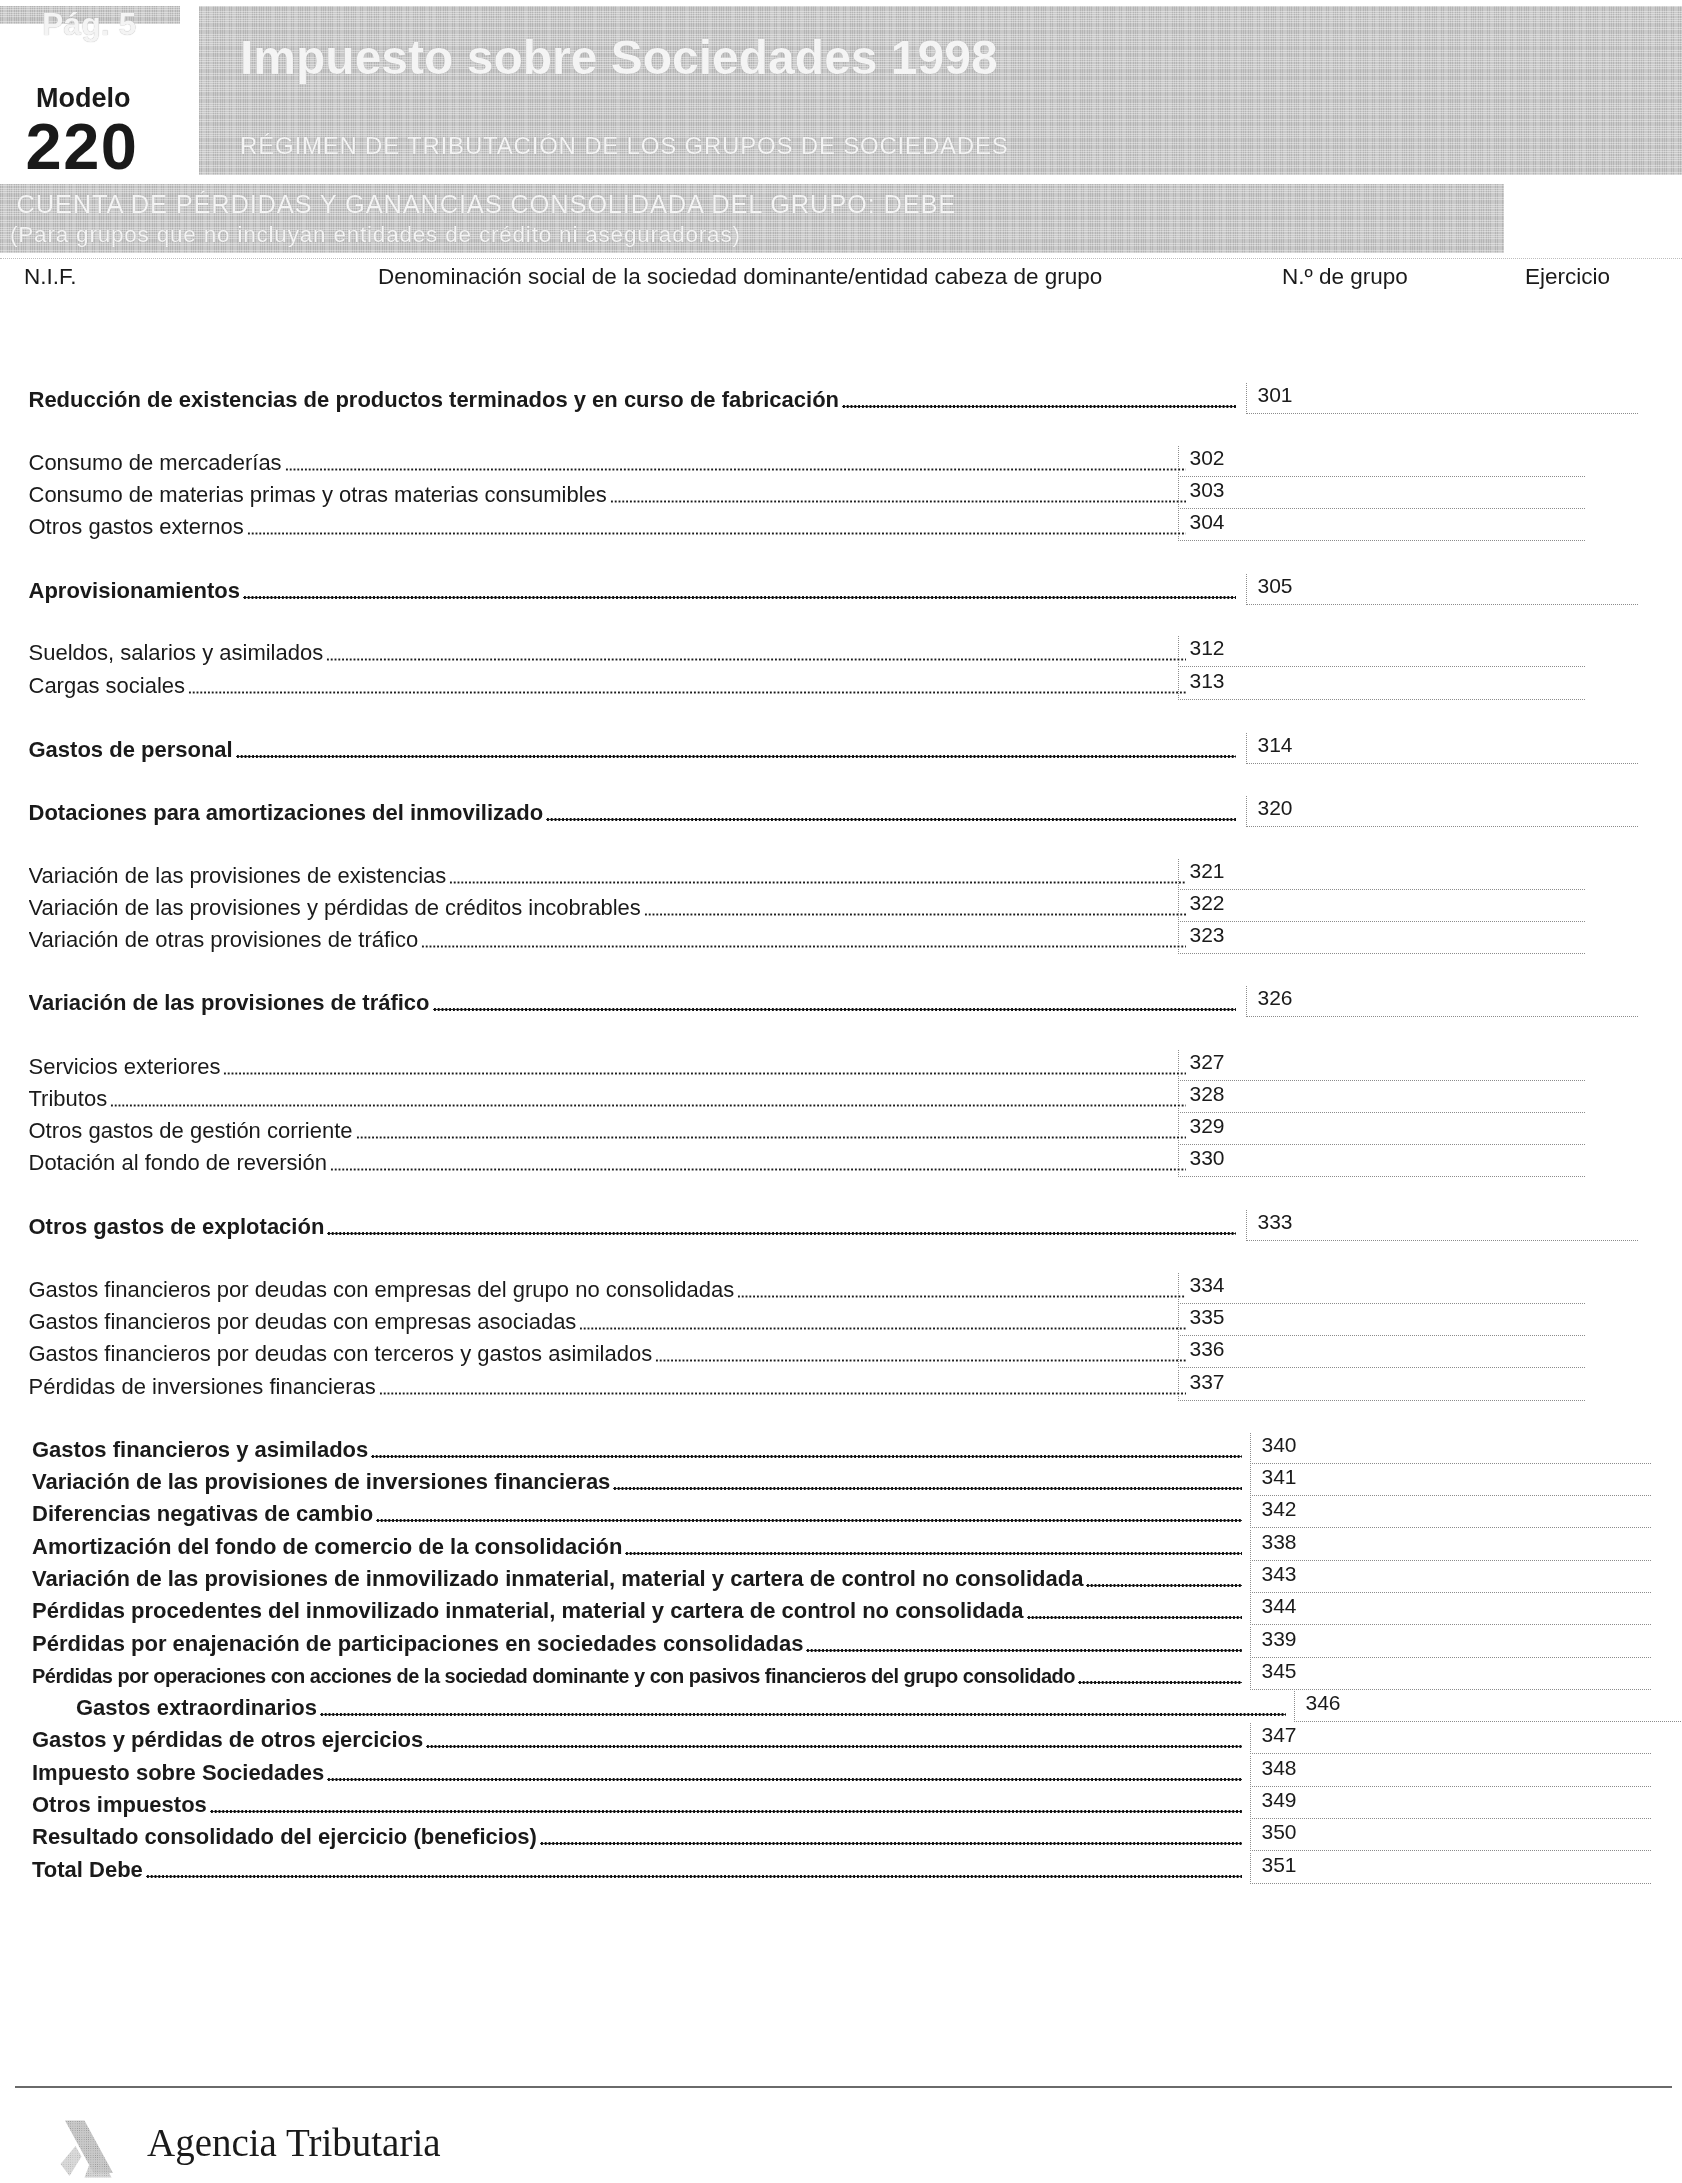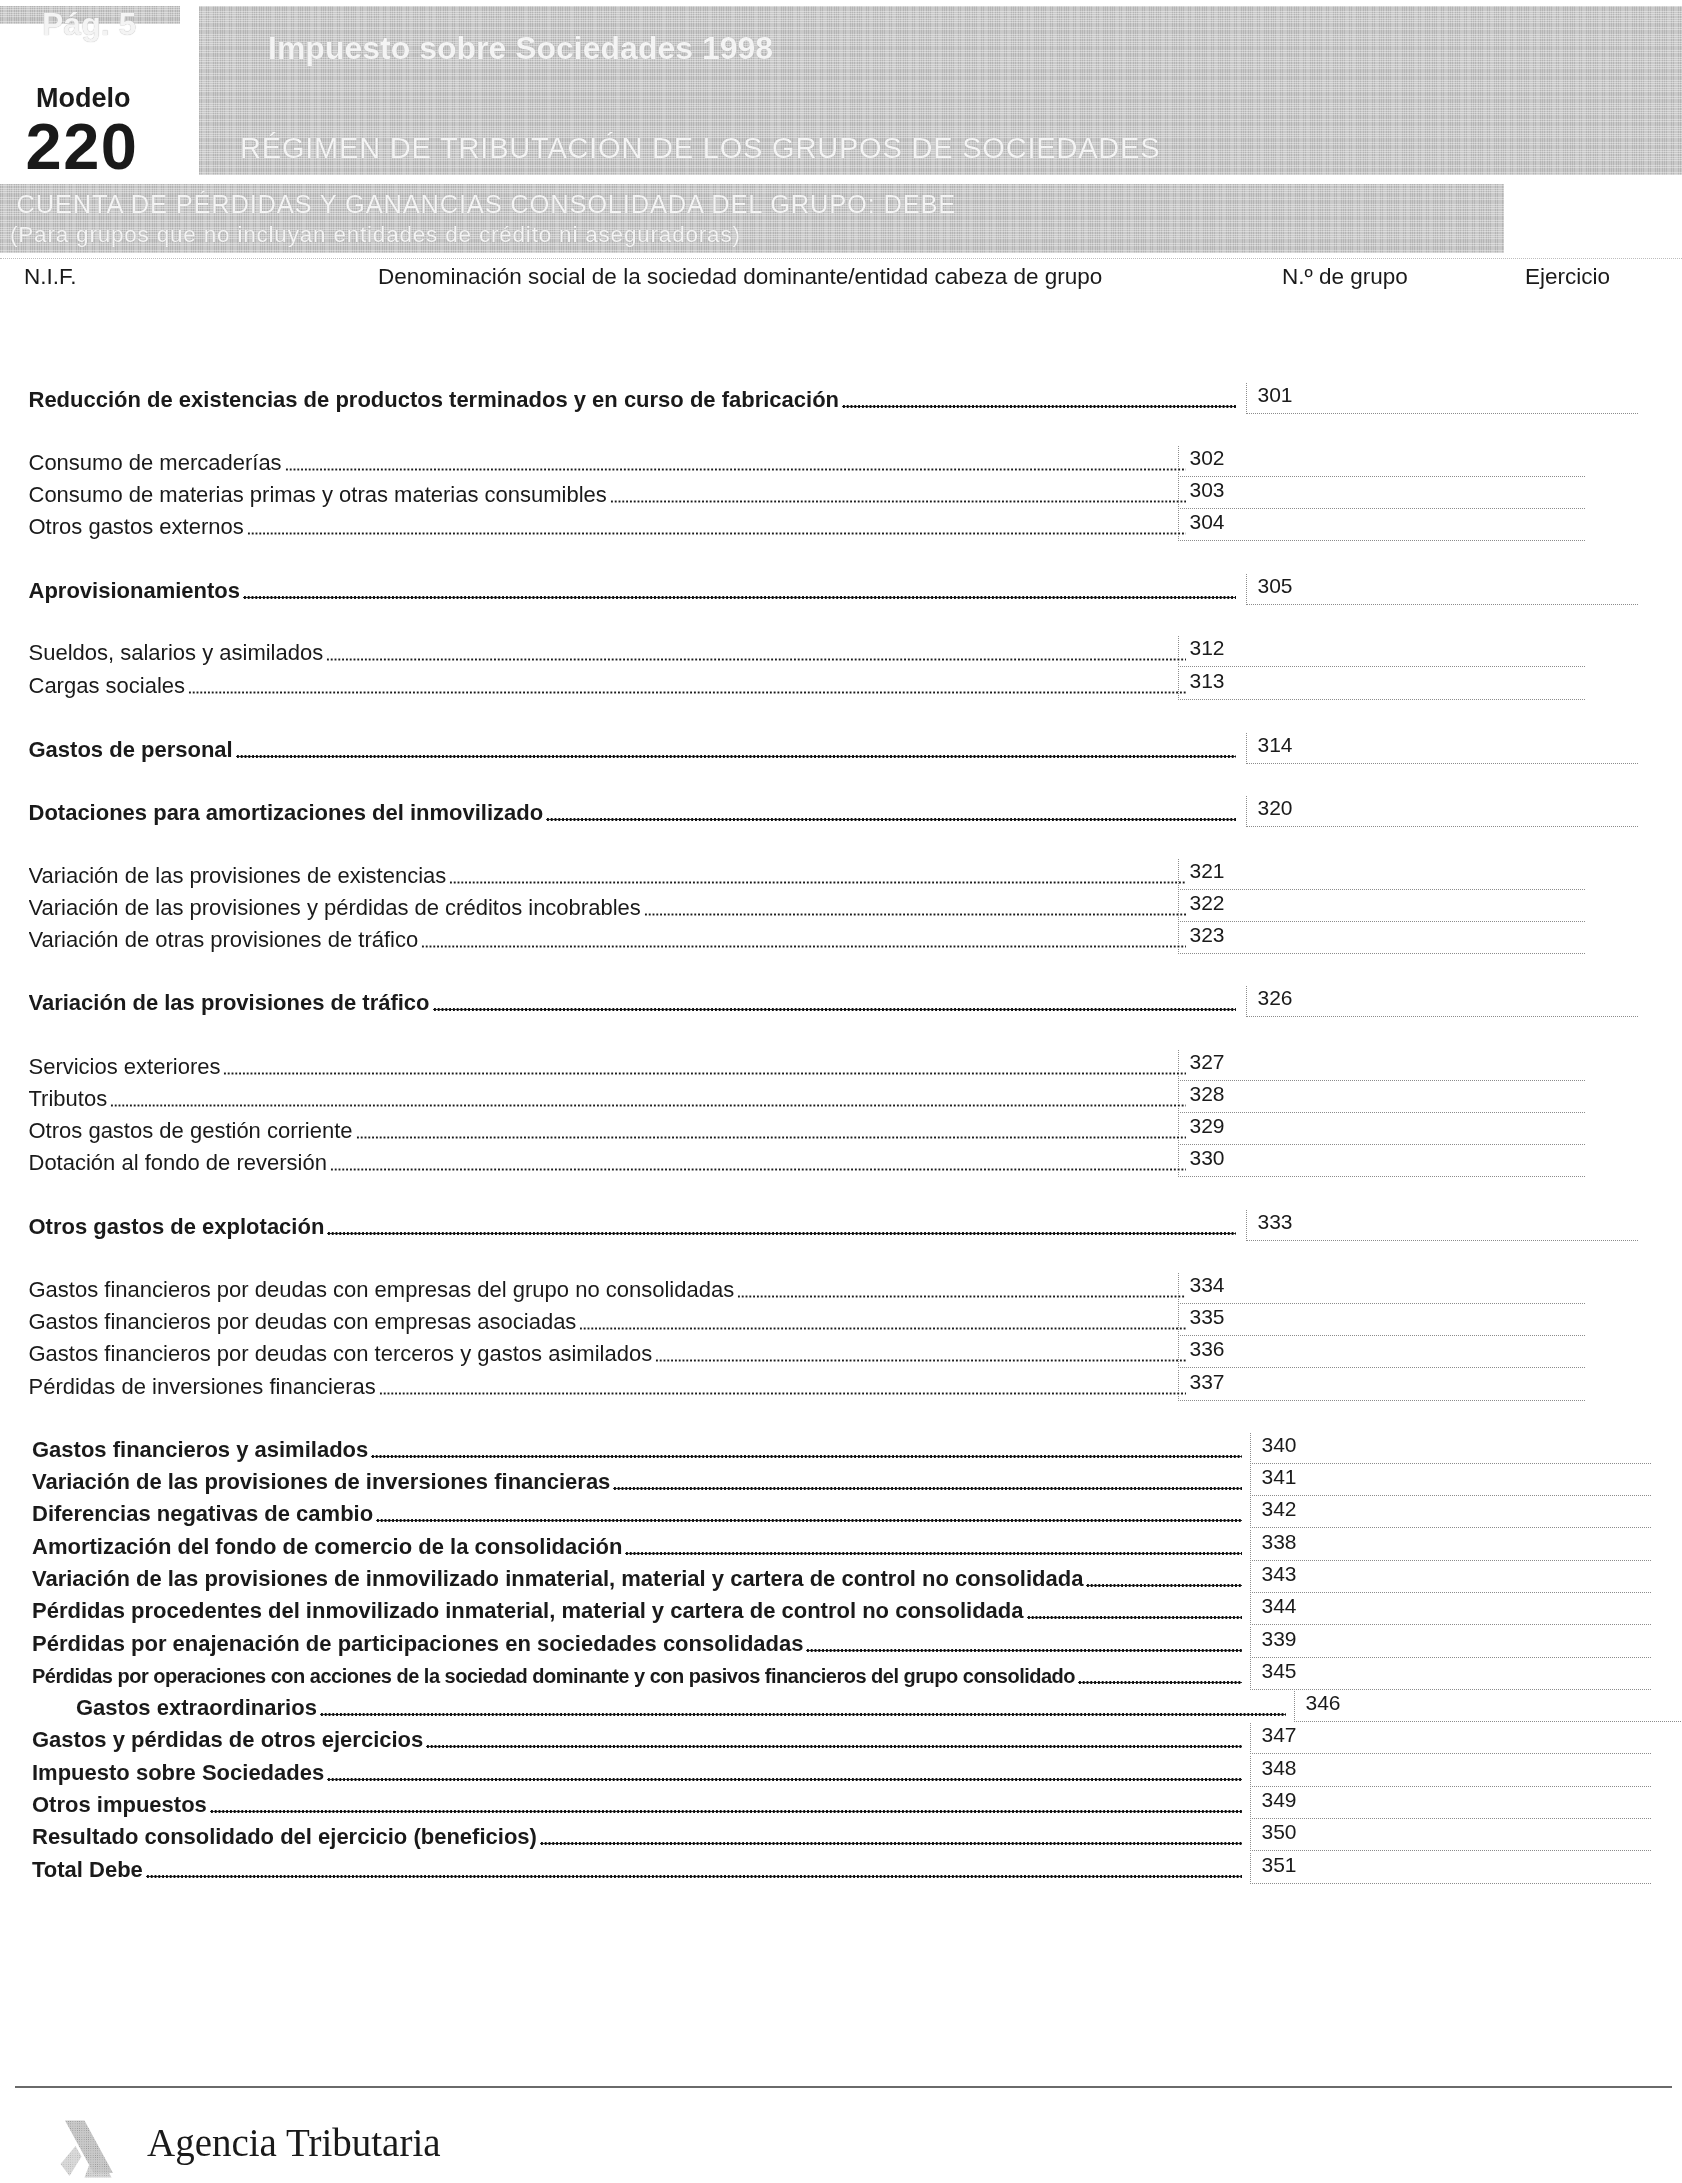--- a/index.html
+++ b/index.html
@@ -15,22 +15,22 @@
     }
     .hdr-text {
       color: #f4f4f4; font-family: "Liberation Sans", sans-serif;
       text-shadow: 0 0 0.8px #9a9a9a; white-space: nowrap; position: absolute;
     }
     #pag-box { position: absolute; left: 0; top: 6px; width: 180px; height: 18px; }
     #pag-text { left: 42px; top: 1.5px; font-size: 32px; line-height: 32px; font-weight: bold; }
     #modelo-label { position: absolute; left: 36px; top: 83px; font-size: 27px; font-weight: bold; }
     #modelo-number { position: absolute; left: 25.5px; top: 113px; font-size: 65px; font-weight: bold; line-height: 68px; letter-spacing: 1.5px; }
     #title-box { position: absolute; left: 199px; top: 6px; width: 1483px; height: 169px; }
-    #title-text { left: 41px; top: 24px; font-size: 32px; font-weight: bold; margin-left: 28px; }
-    #subtitle-text { left: 41px; top: 126px; font-size: 29px; letter-spacing: 0.8px; }
+    #title-text { left: 41px; top: 24px; font-size: 48px; font-weight: bold; }
+    #subtitle-text { left: 41px; top: 126px; font-size: 24px; letter-spacing: 0.8px; }
     #section-box { position: absolute; left: 0; top: 184px; width: 1504px; height: 69px; }
     #section-title { left: 16.5px; top: 6px; font-size: 25.5px; letter-spacing: 0.8px; }
     #section-note { left: 10px; top: 38px; font-size: 22.5px; letter-spacing: 0.8px; }
     #id-rule { position: absolute; left: 0; top: 258px; width: 1682px; border-top: 1.5px dotted #bdbdbd; }
     .id-label { position: absolute; top: 264px; font-size: 22.5px; white-space: nowrap; }
 
     .row { position: absolute; left: 0; width: 1682px; height: 32px; }
     .row .label {
       position: absolute; left: 28.5px; bottom: 3px; font-size: 22px; line-height: 24px;
       white-space: nowrap; overflow: hidden; display: flex; align-items: flex-end;

